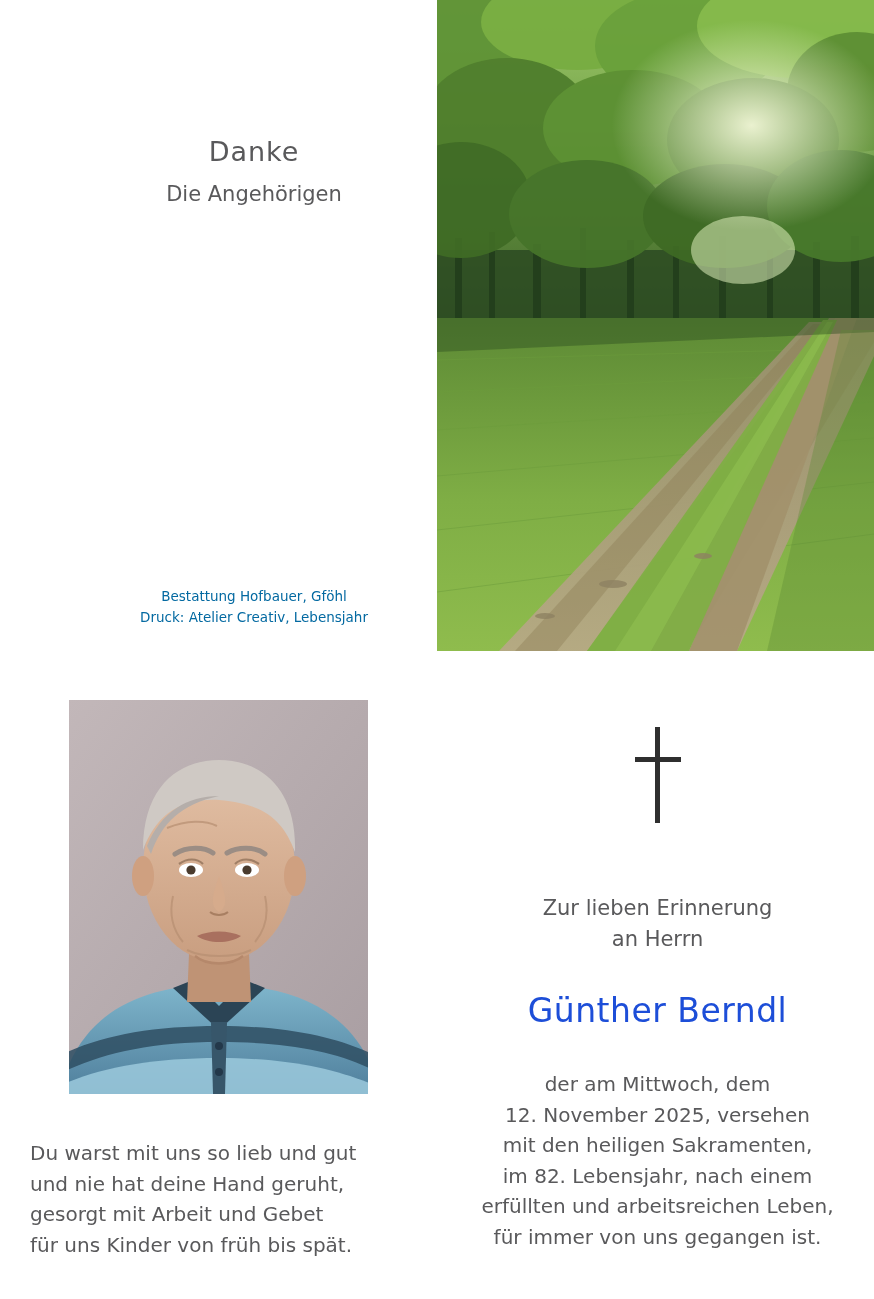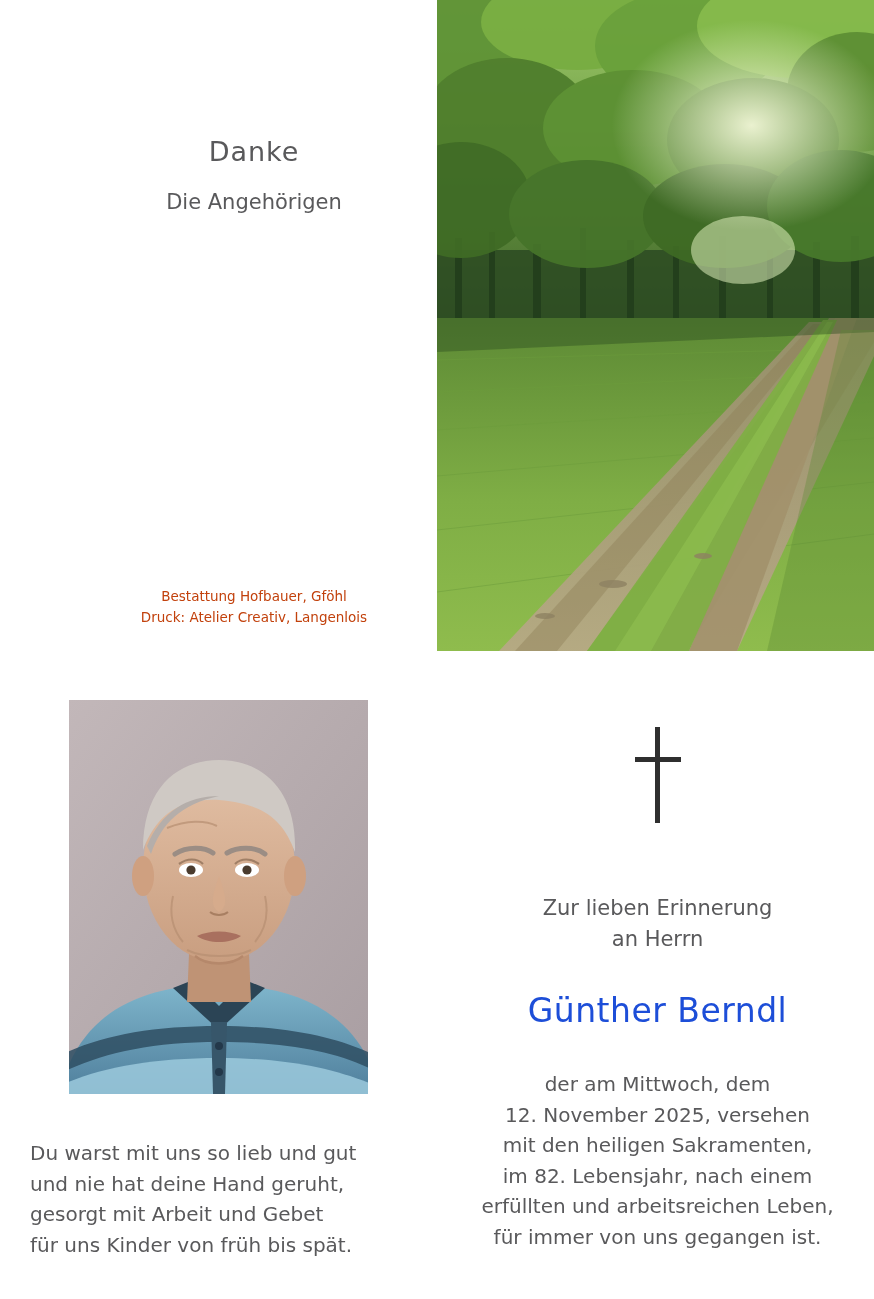--- a/index.html
+++ b/index.html
@@ -44,36 +44,36 @@
   }
   .thanks-lines {
     margin-top: 10px;
     text-align: center;
     font-size: 21px;
     line-height: 31px;
     color: #59595b;
     font-family: "DejaVu Sans", sans-serif;
   }
   .thanks-signature {
-    margin-top: 20px;
+    margin-top: 12px;
     text-align: center;
     font-size: 21px;
     line-height: 31px;
     color: #59595b;
     font-family: "DejaVu Sans", sans-serif;
   }
   .imprint {
     position: absolute;
     left: 0;
     right: 0;
     top: 586px;
     text-align: center;
     font-size: 13.5px;
     line-height: 21px;
-    color: #c2410c;
+    color: #0369a1;
     font-family: "DejaVu Sans", sans-serif;
   }
 
   
   .landscape {
     position: absolute;
     left: 437px;
     top: 0;
     width: 437px;
     height: 651px;
@@ -176,21 +176,21 @@
 <body>
 
 <div class="card">
 
   <div class="thanks-panel">
     <div class="thanks-title">Danke</div>
     <div class="thanks-signature">Die Angehörigen</div>
 
     <div class="imprint">
       <span class="line">Bestattung Hofbauer, Gföhl</span>
-      <span class="line">Druck: Atelier Creativ, Langenlois</span>
+      <span class="line">Druck: Atelier Creativ, Lebensjahr</span>
     </div>
   </div>
 
   <div class="landscape">
     <svg width="437" height="651" viewBox="0 0 437 651" xmlns="http://www.w3.org/2000/svg" aria-hidden="true">
       <defs>
         <linearGradient id="skyCanopy" x1="0" y1="0" x2="0" y2="1">
           <stop offset="0%" stop-color="#9fc96a"></stop>
           <stop offset="45%" stop-color="#6f9f46"></stop>
           <stop offset="100%" stop-color="#3d6128"></stop>

